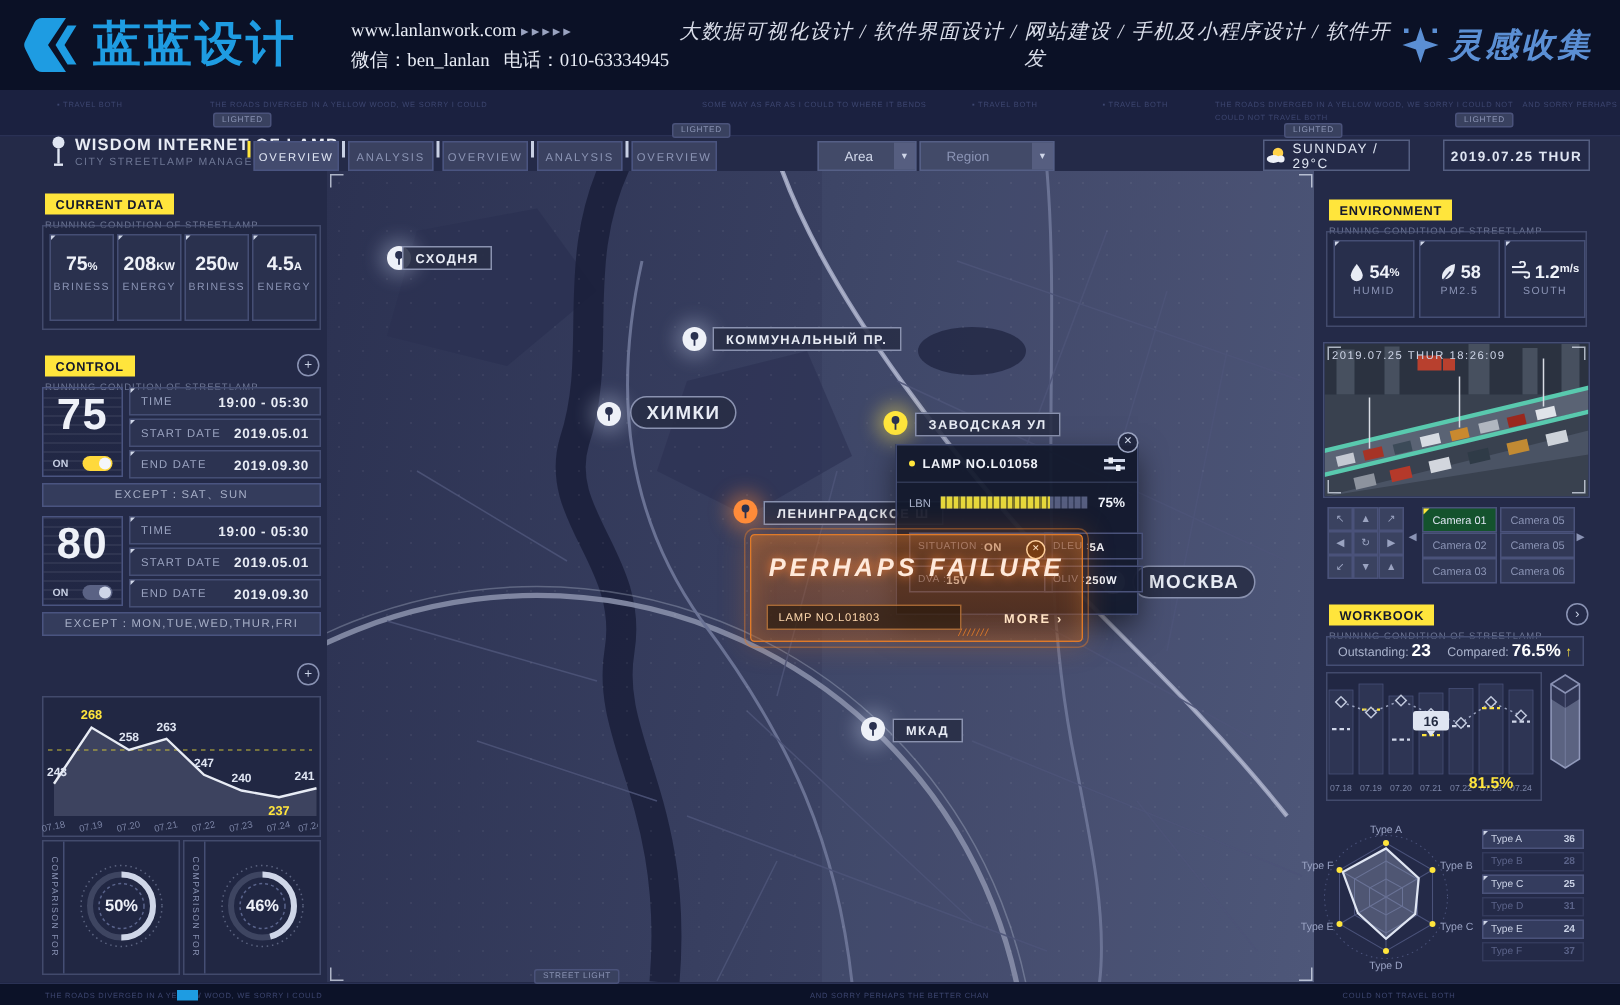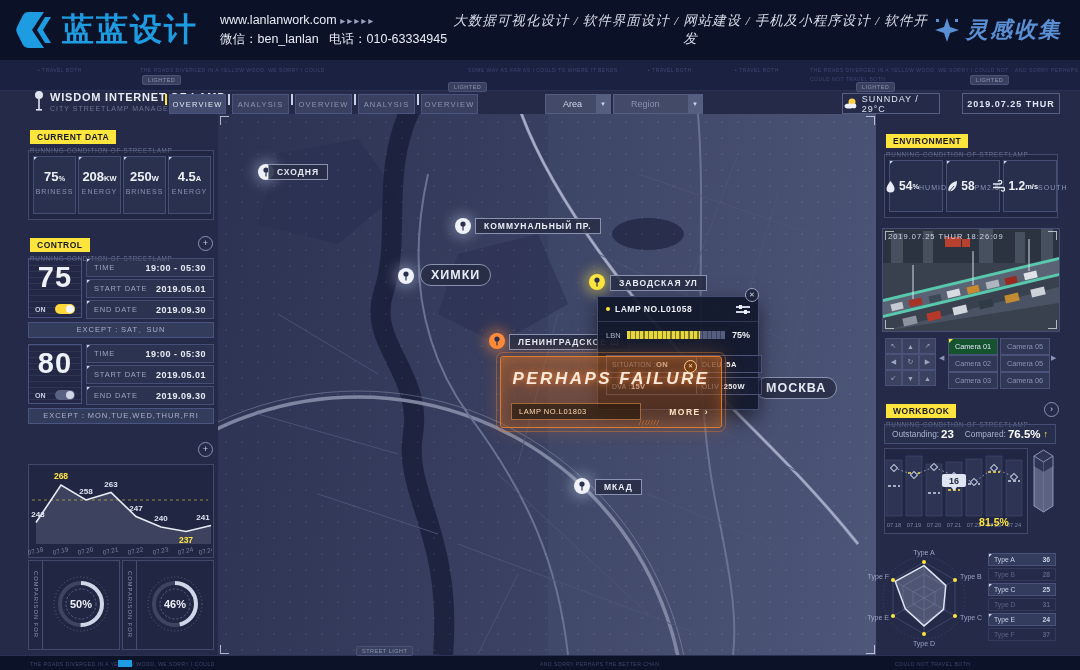--- a/index.html
+++ b/index.html
@@ -2,21 +2,21 @@
 <html><head>
 <meta charset="utf-8">
 <style>
   html,body{margin:0;padding:0;background:#070b1c;font-family:"Liberation Sans",sans-serif;}
   #app{position:relative;width:1080px;height:670px;margin:0 auto;overflow:hidden;background:#242a48;}
   .abs{position:absolute;}
   
   .banner{position:absolute;left:0;top:0;width:1080px;height:60px;background:#0b1126;display:flex;align-items:center;}
   .logo-wrap{display:flex;align-items:center;margin-left:14px;}
   .logo-text{font-size:32px;font-weight:bold;color:#1e9ce2;letter-spacing:2px;margin-left:8px;}
-  .contact{margin-left:22px;color:#e8ecf5;font-size:12.5px;line-height:19px;}
+  .contact{margin-left:36px;color:#e8ecf5;font-size:12.5px;line-height:19px;font-family:Liberation Serif, serif;}
   .contact .arrows{color:#9aa3c0;letter-spacing:2px;font-size:10px;}
   .services{flex:1;text-align:center;color:#d8dce8;font-size:13.5px;font-style:italic;font-family:"Liberation Serif",serif;letter-spacing:1px;}
   .collect{display:flex;align-items:center;margin-right:18px;color:#5b8fd4;font-size:22px;font-weight:bold;font-style:italic;font-family:"Liberation Serif",serif;letter-spacing:2px;}
   
   .deco-strip{position:absolute;left:0;top:60px;width:1080px;height:30px;background:#1b2140;border-bottom:1px solid #2a3154;}
   .frag{position:absolute;font-size:5px;color:#3d4670;letter-spacing:.5px;white-space:nowrap;}
   .pill{position:absolute;font-size:5.5px;color:#8a93b4;background:#39415f;border:1px solid #4a527a;border-radius:2px;padding:1px 5px;letter-spacing:.5px;}
   .footer{position:absolute;left:0;top:655px;width:1080px;height:15px;background:#0c1228;border-top:1px solid #2a3154;}
   
   .h-title{font-size:11px;font-weight:bold;color:#e8ecf5;letter-spacing:.8px;}
@@ -82,21 +82,21 @@
   .kv b{color:#eef1f8;font-size:7.5px;} .kv .k::after{content:" : ";}
   .xclose{position:absolute;width:12px;height:12px;border:1px solid #9aa3c0;border-radius:50%;background:rgba(30,36,60,.9);color:#cfd6e8;font-size:7px;line-height:11px;text-align:center;cursor:pointer;z-index:7;}
   
   .alert{position:absolute;left:500px;top:356px;width:220px;height:70px;border:1px solid #e07a28;outline:1px solid rgba(224,122,40,.45);outline-offset:3px;border-radius:3px;background:linear-gradient(180deg,rgba(190,95,25,.5),rgba(140,65,16,.42));box-shadow:0 0 20px rgba(230,120,40,.35),inset 0 0 16px rgba(255,150,60,.28);z-index:8;}
   .alert .atitle{margin-top:12px;text-align:center;font-size:17px;font-weight:bold;font-style:italic;letter-spacing:2.5px;color:#ffe9da;text-shadow:0 0 7px #ff8030;}
   .alamp{position:absolute;left:10px;bottom:7px;width:130px;height:17px;background:rgba(40,24,10,.65);border:1px solid rgba(255,160,80,.55);display:flex;align-items:center;padding-left:7px;font-size:7.5px;color:#ffd9ae;letter-spacing:.5px;box-sizing:border-box;}
   .amore{position:absolute;right:12px;bottom:7px;height:17px;display:flex;align-items:center;font-size:8.5px;font-weight:bold;color:#ffe2c4;letter-spacing:1.5px;cursor:pointer;}
   .aclose{position:absolute;right:24px;top:3px;width:11px;height:11px;border:1px solid #ffcf9a;border-radius:50%;background:rgba(120,60,15,.85);color:#ffe2c4;font-size:6px;line-height:10px;text-align:center;cursor:pointer;}
   .aslash{position:absolute;left:138px;top:62px;font-size:7px;font-style:italic;color:#e07a28;letter-spacing:1px;}
   
-  .ecell{position:absolute;border:1px solid #454e74;background:rgba(70,78,110,.22);display:flex;align-items:center;justify-content:center;}
+  .ecell{position:absolute;border:1px solid #454e74;background:rgba(70,78,110,.22);display:flex;flex-direction:column;align-items:center;justify-content:center;}
   .video{position:absolute;left:882px;top:228px;width:176px;height:102px;overflow:hidden;border:1px solid #454e74;}
   .vstamp{position:absolute;left:5px;top:3px;font-size:7.5px;color:#cdd4e6;letter-spacing:1px;z-index:2;}
   .dbtn{position:absolute;width:15px;height:14px;background:#3a4260;border:1px solid #4a527a;color:#9aa3c0;font-size:7px;display:flex;align-items:center;justify-content:center;cursor:pointer;}
   .navarr{position:absolute;color:#8a93b4;font-size:7px;cursor:pointer;}
   .cambtn{position:absolute;width:48px;height:15px;background:rgba(58,66,96,.6);border:1px solid #4a527a;color:#8a93b4;font-size:7.3px;display:flex;align-items:center;justify-content:center;cursor:pointer;}
   .cambtn.on{background:#14532d;color:#dfe5f2;}
   .cambtn.on::before{content:"";position:absolute;left:0;top:0;border-top:4px solid #ffe53c;border-right:4px solid transparent;}
   .wstat{position:absolute;left:884px;top:424px;width:172px;height:20px;border:1px solid #454e74;background:rgba(50,58,88,.35);display:flex;align-items:center;padding:0 7px;box-sizing:border-box;}
   .wstat .lbl{font-size:8.3px;color:#aab3cc;} .wstat .lbl::after{content:": ";}
   .wstat b{font-size:11.5px;color:#fff;margin-left:2px;}
@@ -468,21 +468,21 @@
     <div style="display:flex;align-items:center">
       <svg width="12" height="13" style="margin-right:3px">
           <path d="M11 1 C4 2.5 1.5 8 2.5 11 C8 12 11 7 11 1 Z" fill="#e8ecf5"></path>
           <path d="M3 12 L8 6" stroke="#3a4160" stroke-width="1" fill="none"></path>
         </svg>
       <span class="statval" style="font-size:12px">58</span>
       </div>
     <div class="statname">PM2.5</div>
     </div>
   <div class="ecell notch" style="left:1003px;top:160px;width:52px;height:50px">
-    <div style="display:flex;align-items:center">
+    <div style="display:flex;">
       <svg width="13" height="12" style="margin-right:3px">
           <g stroke="#e8ecf5" stroke-width="1.3" fill="none">
             <path d="M1 4 h7 a1.8 1.8 0 1 0 -1.8 -2.4"></path>
             <path d="M1 7.5 h10 a1.8 1.8 0 1 1 -1.8 2.4"></path>
           </g>
         </svg>
       <span class="statval" style="font-size:12px">1.2</span>
         <span class="statunit">m/s</span>
       </div>
     <div class="statname">SOUTH</div>

